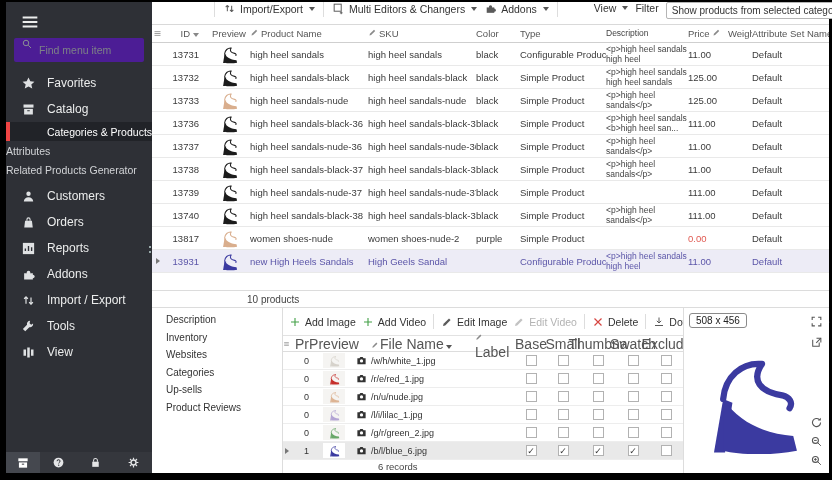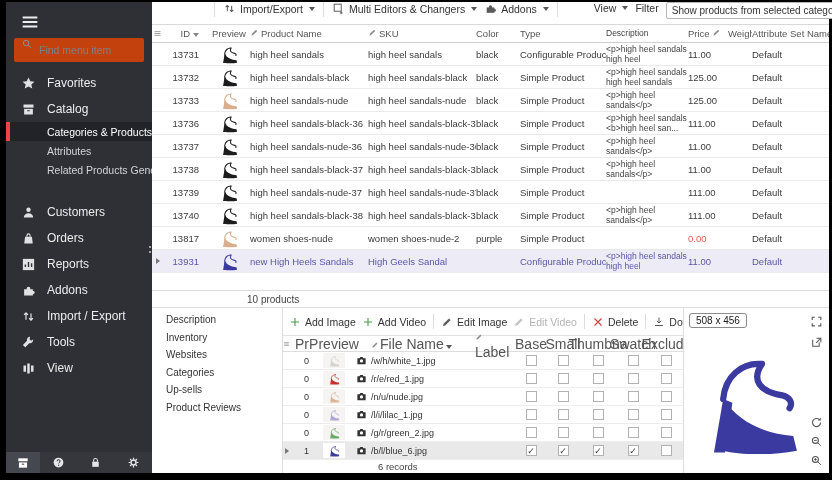--- a/index.html
+++ b/index.html
@@ -3,27 +3,27 @@
 <meta charset="utf-8">
 <style>
 *{box-sizing:border-box;margin:0;padding:0}
 html,body{width:832px;height:480px;overflow:hidden}
 body{background:#000;position:relative;font-family:"Liberation Sans",sans-serif;-webkit-font-smoothing:antialiased}
 .frame{position:absolute;left:6px;top:2px;width:823px;height:471px;background:#fff}
 
 .sb{position:absolute;left:0;top:0;width:146px;height:100%;background:#2e3036;color:#e6e7e9;overflow:hidden}
 .burger{margin:9px 0 4px 13px;width:22px;height:22px;color:#eceded}
 .burger svg{width:22px;height:22px}
-.search{margin:5px 8px 8px;background:#c2410c;border-radius:2px;height:24px;display:flex;padding:0 7px;gap:6px;color:#8a8e94}
+.search{margin:5px 8px 8px;background:#4c1d95;border-radius:2px;height:24px;display:flex;padding:0 7px;gap:6px;color:#8a8e94}
 .search svg{width:12px;height:12px;flex:none}
 .search input{background:transparent;border:0;color:#cfd2d6;font-size:10.5px;width:100%;outline:none;font-family:"Liberation Sans",sans-serif}
 .search input::placeholder{color:#7d8187}
 .mi{display:flex;align-items:center;gap:11px;height:26px;padding-left:15px;font-size:12px;color:#eceded;cursor:default;white-space:nowrap}
 .mi svg{width:15px;height:15px;flex:none;color:#dfe1e3}
-.sub{height:19px;display:flex;align-items:center;padding-left:41px;font-size:10.5px;color:#d2d4d7;white-space:nowrap}
+.sub{height:19px;display:flex;align-items:center;font-size:10.5px;color:#d2d4d7;white-space:nowrap}
 .sub.sel{background:#212328;border-left:4px solid #ef4444;padding-left:37px;color:#fff}
 .sbfoot{position:absolute;bottom:0;left:0;right:0;height:21px;background:#35373d;display:flex;align-items:center}
 .tile{width:34px;height:21px;background:#45484f;display:flex;align-items:center;justify-content:center;color:#fff}
 .tile svg{width:14px;height:14px}
 .fico{flex:1;display:flex;align-items:center;justify-content:center;color:#e4e5e7}
 .fico svg{width:13px;height:13px}
 .dots{position:absolute;left:142px;top:243px;width:8px;height:10px;background:
 radial-gradient(circle 1px at 2px 2px,#9aa 99%,transparent),radial-gradient(circle 1px at 6px 2px,#9aa 99%,transparent),
 radial-gradient(circle 1px at 2px 7px,#9aa 99%,transparent),radial-gradient(circle 1px at 6px 7px,#9aa 99%,transparent)}
 
@@ -258,21 +258,21 @@
       </div>
     <div class="sub sel">
         <span>Categories &amp; Products</span>
       </div>
     <div class="sub">
         <span>Attributes</span>
       </div>
     <div class="sub">
         <span>Related Products Generator</span>
       </div>
-    <div class="mi" style="margin-top:20px">
+    <div class="mi" style="margin-top:4px">
         <svg>
           <use href="#person"></use>
         </svg>
         <span>Customers</span>
       </div>
     <div class="mi">
         <svg>
           <use href="#bag"></use>
         </svg>
         <span>Orders</span>

